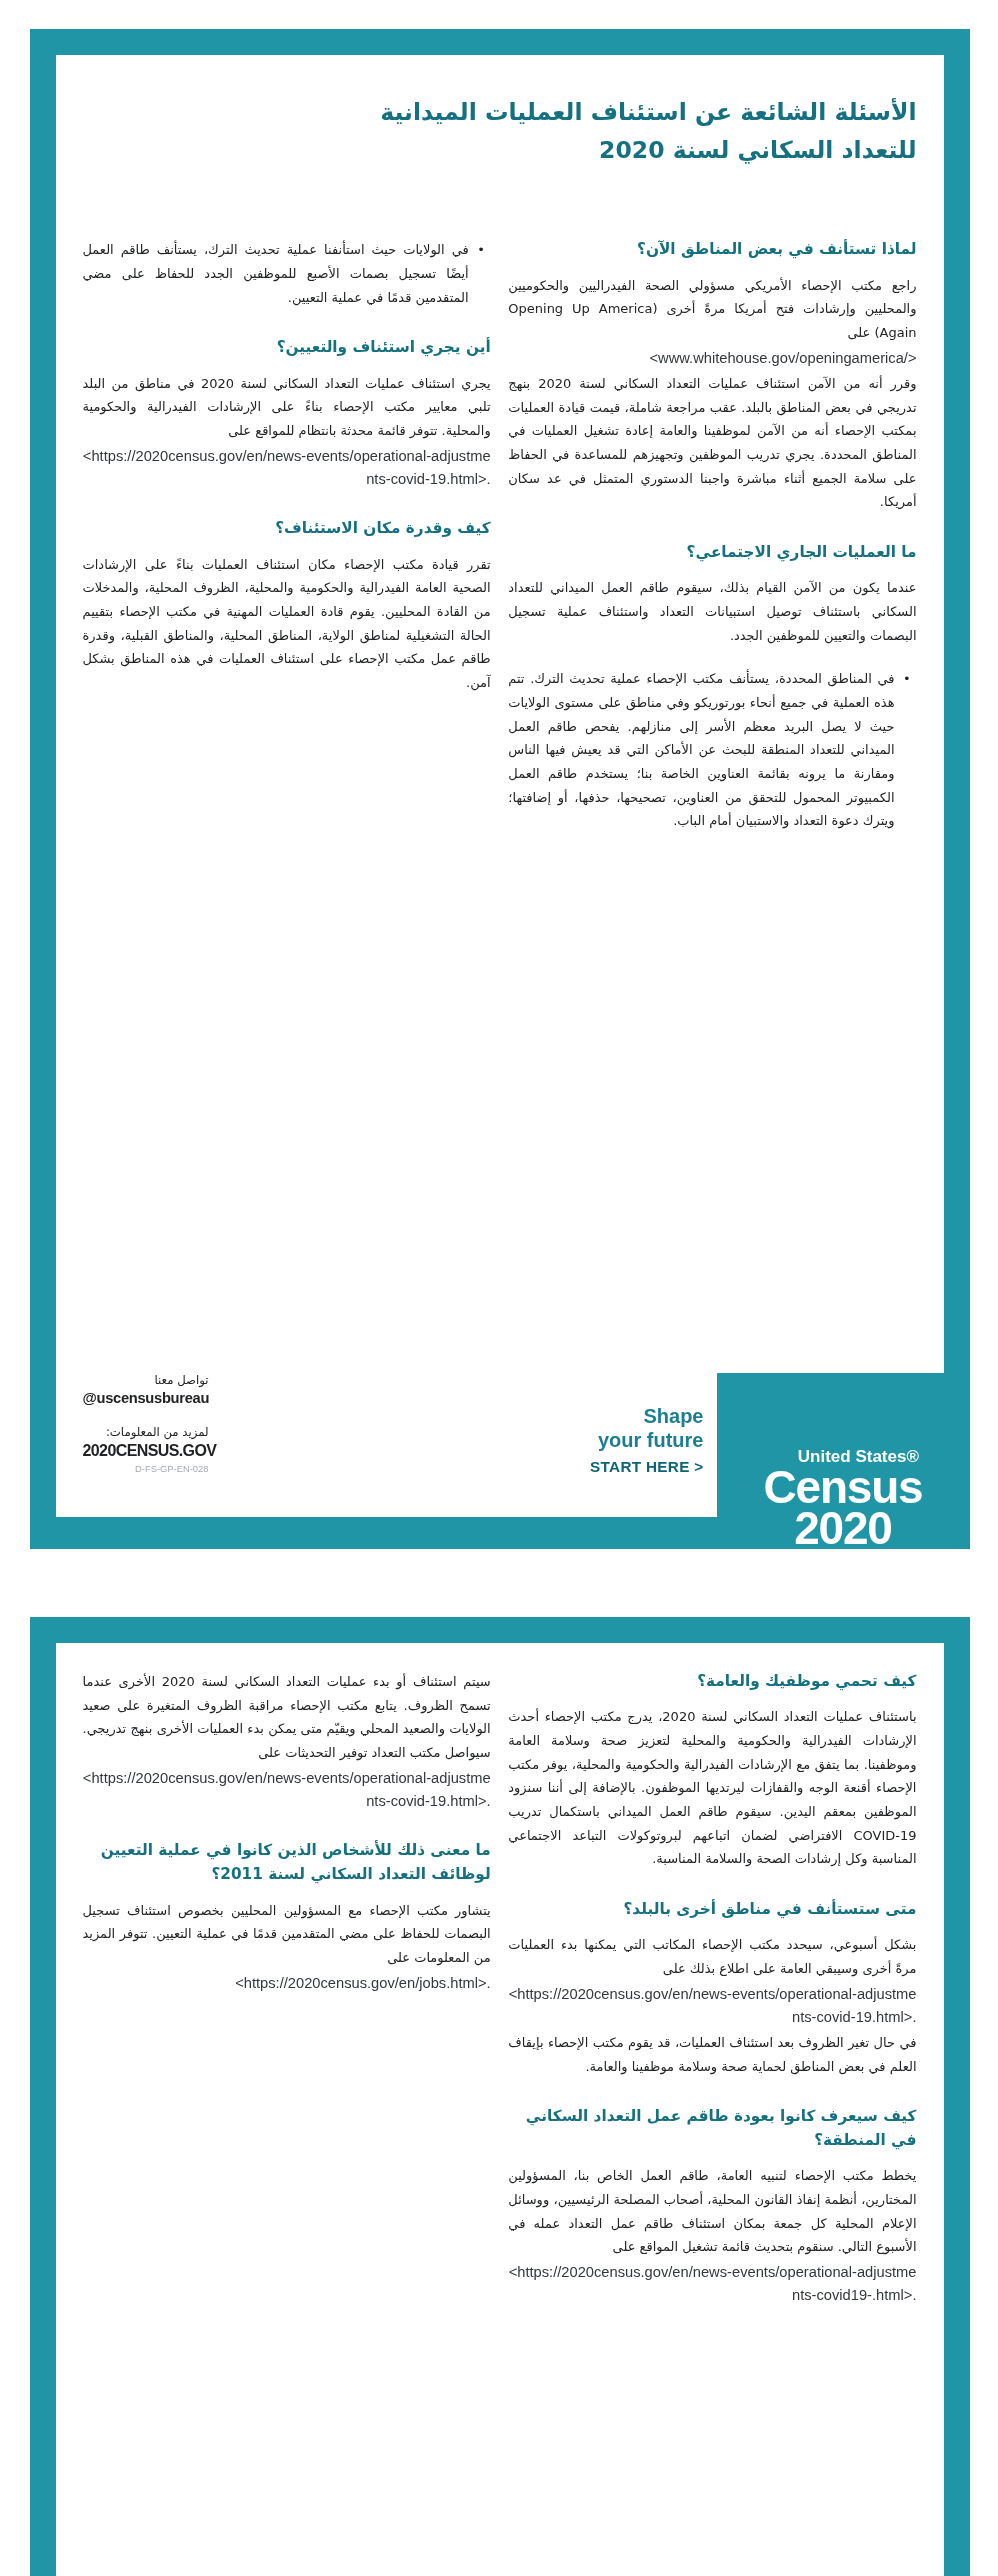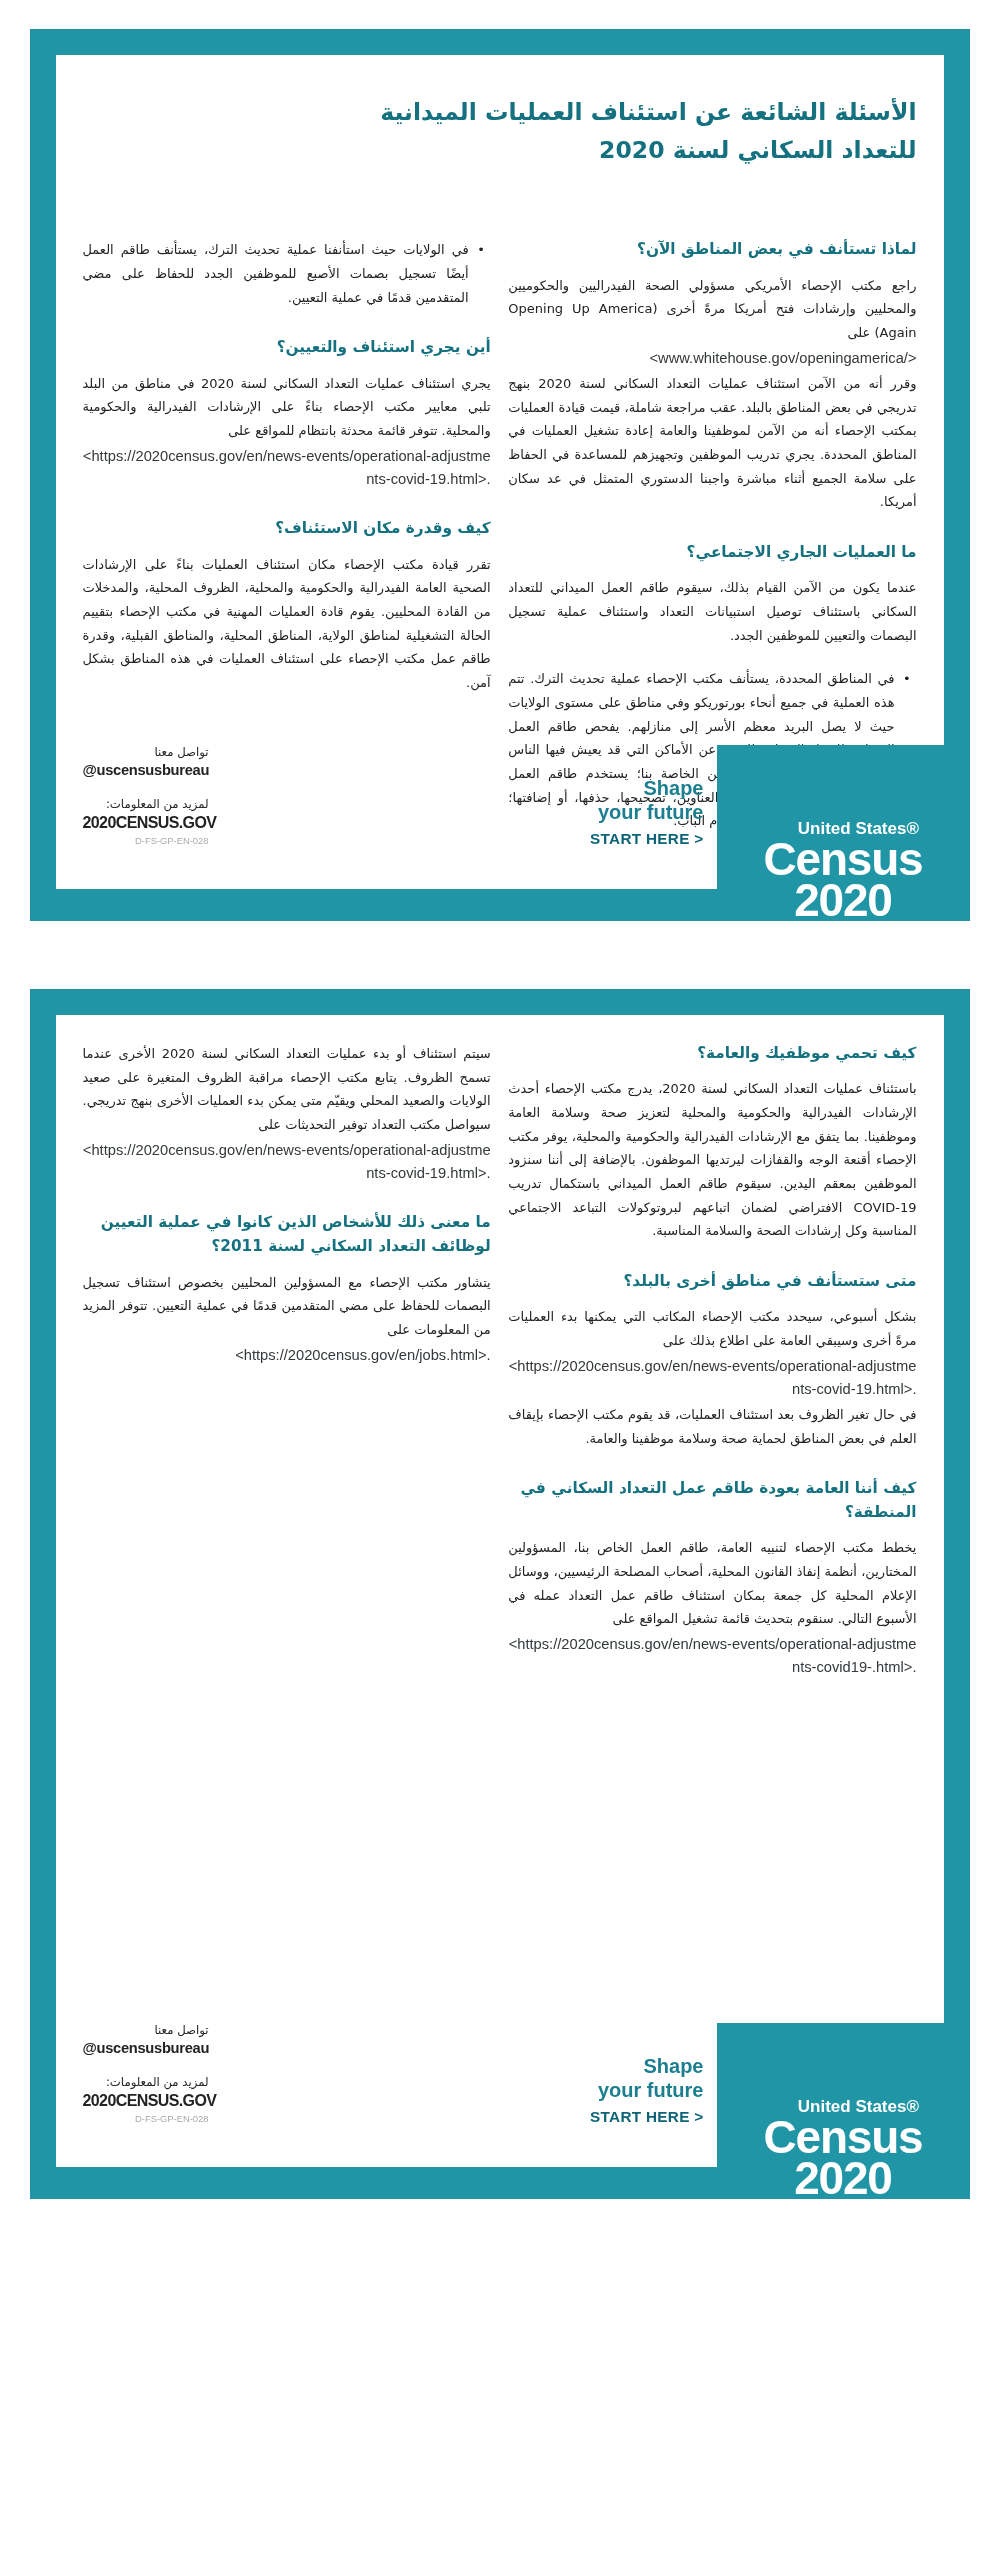--- a/index.html
+++ b/index.html
@@ -18,21 +18,21 @@
     padding:29px 0;
   }
   .page{
     width:940px;
     margin:0 auto;
     background:#fff;
     border:26px solid var(--teal);
     border-bottom-width:32px;
     position:relative;
   }
-  .page-1{height:892px;}
+  .page-1{height:1520px;}
   .page-2{height:1210px;}
   .page-gap{height:68px;}
 
   .title{
     margin:0;
     padding:39px 27px 0 27px;
     text-align:right;
     color:var(--teal-dark);
     font-size:23.5px;
     font-weight:bold;
@@ -213,21 +213,21 @@
 
 <div class="page-gap"></div>
 
 <section class="page page-2">
   <div class="cols" dir="rtl">
     <div class="col">
         <h2 class="sec-h">كيف تحمي موظفيك والعامة؟</h2>
         <p class="para"><span>باستئناف عمليات التعداد السكاني لسنة 2020، يدرج مكتب الإحصاء أحدث الإرشادات الفيدرالية والحكومية والمحلية لتعزيز صحة وسلامة العامة وموظفينا. بما يتفق مع الإرشادات الفيدرالية والحكومية والمحلية، يوفر مكتب الإحصاء أقنعة الوجه والقفازات ليرتديها الموظفون. بالإضافة إلى أننا سنزود الموظفين بمعقم اليدين. سيقوم طاقم العمل الميداني باستكمال تدريب COVID-19 الافتراضي لضمان اتباعهم لبروتوكولات التباعد الاجتماعي المناسبة وكل إرشادات الصحة والسلامة المناسبة.</span> </p>
         <h2 class="sec-h">متى ستستأنف في مناطق أخرى بالبلد؟</h2>
         <p class="para"><span>بشكل أسبوعي، سيحدد مكتب الإحصاء المكاتب التي يمكنها بدء العمليات مرةً أخرى وسيبقي العامة على اطلاع بذلك على</span> <span class="url" dir="ltr">&lt;https://2020census.gov/en/news-events/operational-adjustments-covid-19.html&gt;.</span> <span>في حال تغير الظروف بعد استئناف العمليات، قد يقوم مكتب الإحصاء بإيقاف العلم في بعض المناطق لحماية صحة وسلامة موظفينا والعامة.</span> </p>
-        <h2 class="sec-h">كيف أننا العامة بعودة طاقم عمل التعداد السكاني في المنطقة؟</h2>
+        <h2 class="sec-h">كيف سيعرف كانوا بعودة طاقم عمل التعداد السكاني في المنطقة؟</h2>
         <p class="para"><span>يخطط مكتب الإحصاء لتنبيه العامة، طاقم العمل الخاص بنا، المسؤولين المختارين، أنظمة إنفاذ القانون المحلية، أصحاب المصلحة الرئيسيين، ووسائل الإعلام المحلية كل جمعة بمكان استئناف طاقم عمل التعداد عمله في الأسبوع التالي. سنقوم بتحديث قائمة تشغيل المواقع على</span> <span class="url" dir="ltr">&lt;https://2020census.gov/en/news-events/operational-adjustments-covid19-.html&gt;.</span> </p>
       </div>
     <div class="col">
         <p class="para"><span>سيتم استئناف أو بدء عمليات التعداد السكاني لسنة 2020 الأخرى عندما تسمح الظروف. يتابع مكتب الإحصاء مراقبة الظروف المتغيرة على صعيد الولايات والصعيد المحلي ويقيّم متى يمكن بدء العمليات الأخرى بنهج تدريجي. سيواصل مكتب التعداد توفير التحديثات على</span> <span class="url" dir="ltr">&lt;https://2020census.gov/en/news-events/operational-adjustments-covid-19.html&gt;.</span> </p>
         <h2 class="sec-h">ما معنى ذلك للأشخاص الذين كانوا في عملية التعيين لوظائف التعداد السكاني لسنة 2011؟</h2>
         <p class="para"><span>يتشاور مكتب الإحصاء مع المسؤولين المحليين بخصوص استئناف تسجيل البصمات للحفاظ على مضي المتقدمين قدمًا في عملية التعيين. تتوفر المزيد من المعلومات على</span> <span class="url" dir="ltr">&lt;https://2020census.gov/en/jobs.html&gt;.</span> </p>
       </div>
   </div>
 
   <div class="f-left">

